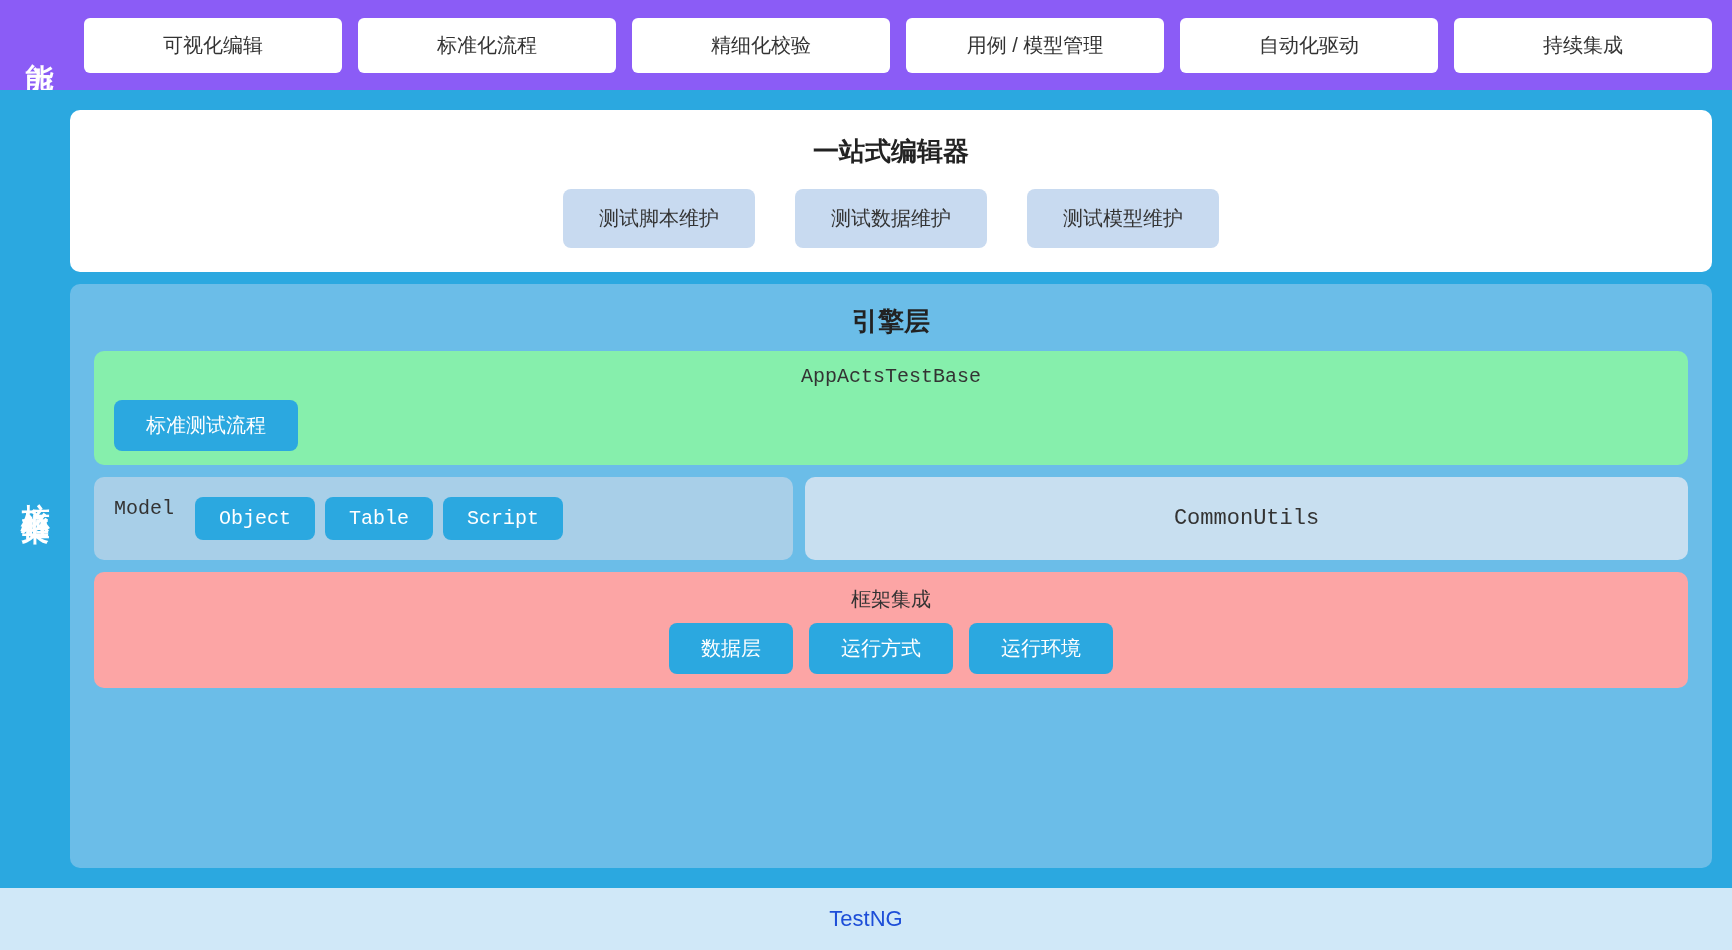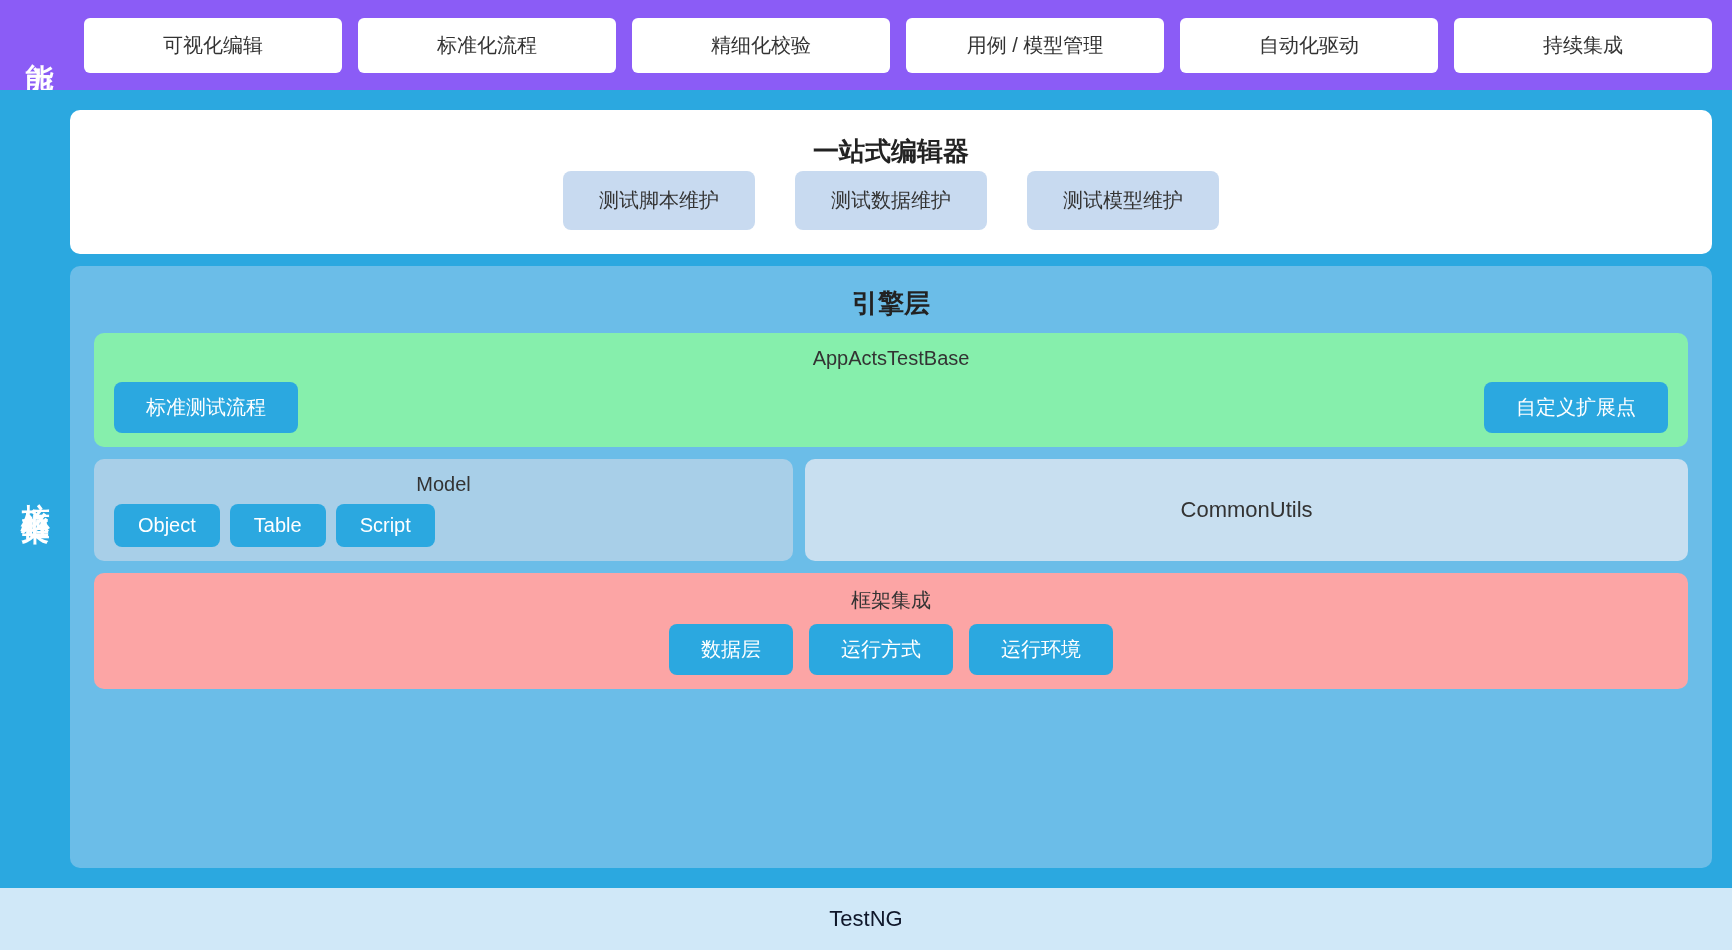--- a/index.html
+++ b/index.html
@@ -85,21 +85,21 @@
     }
 
     
     .editor-panel {
       background: white;
       border-radius: 10px;
       padding: 24px 34px;
       display: flex;
       flex-direction: column;
       align-items: center;
-      gap: 2px;
+      gap: 20px;
     }
     .editor-title {
       font-size: 26px;
       font-weight: bold;
       color: #222;
     }
     .editor-items {
       display: flex;
       gap: 40px;
       width: 100%;
@@ -116,20 +116,21 @@
 
     
     .engine-panel {
       background: #6bbde8;
       border-radius: 10px;
       padding: 20px 24px;
       display: flex;
       flex-direction: column;
       gap: 12px;
       flex: 1;
+      font-family: Liberation Mono, monospace;
     }
     .engine-title {
       font-size: 26px;
       font-weight: bold;
       color: #222;
       text-align: center;
     }
 
     
     .appacts-block {
@@ -163,24 +164,23 @@
     
     .middle-row {
       display: flex;
       gap: 12px;
     }
 
     
     .model-block {
       background: #a8cfe8;
       border-radius: 10px;
-      padding: 14px 20px;
-      display: flex;
-      flex-direction: column;
-      gap: 8px;
+      padding: 20px 20px;
+      display: flex;
+      gap: 21px;
       flex: 1;
     }
     .model-title {
       font-size: 20px;
       color: #333;
       text-align: center;
     }
     .model-items {
       display: flex;
       gap: 10px;
@@ -229,21 +229,21 @@
       gap: 16px;
       justify-content: center;
     }
 
     
     .testng-bar {
       background: #d0e8f8;
       text-align: center;
       padding: 18px;
       font-size: 22px;
-      color: #0f172a;
+      color: #1d4ed8;
     }
   </style>
 </head>
 <body>
 
 <div class="capability-bar">
   <div class="capability-label">能力</div>
   <div class="capability-items">
     <div class="capability-item">可视化编辑</div>
     <div class="capability-item">标准化流程</div>
@@ -271,21 +271,20 @@
       </div>
     </div>
 
     <div class="engine-panel">
       <div class="engine-title">引擎层</div>
 
       <div class="appacts-block">
         <div class="appacts-title">AppActsTestBase</div>
         <div class="appacts-row">
           <div class="btn-cyan">标准测试流程</div>
-          <div class="btn-cyan">自定义扩展点</div>
         </div>
       </div>
 
       <div class="middle-row">
 
         <div class="model-block">
           <div class="model-title">Model</div>
           <div class="model-items">
             <div class="btn-cyan-sm">Object</div>
             <div class="btn-cyan-sm">Table</div>

